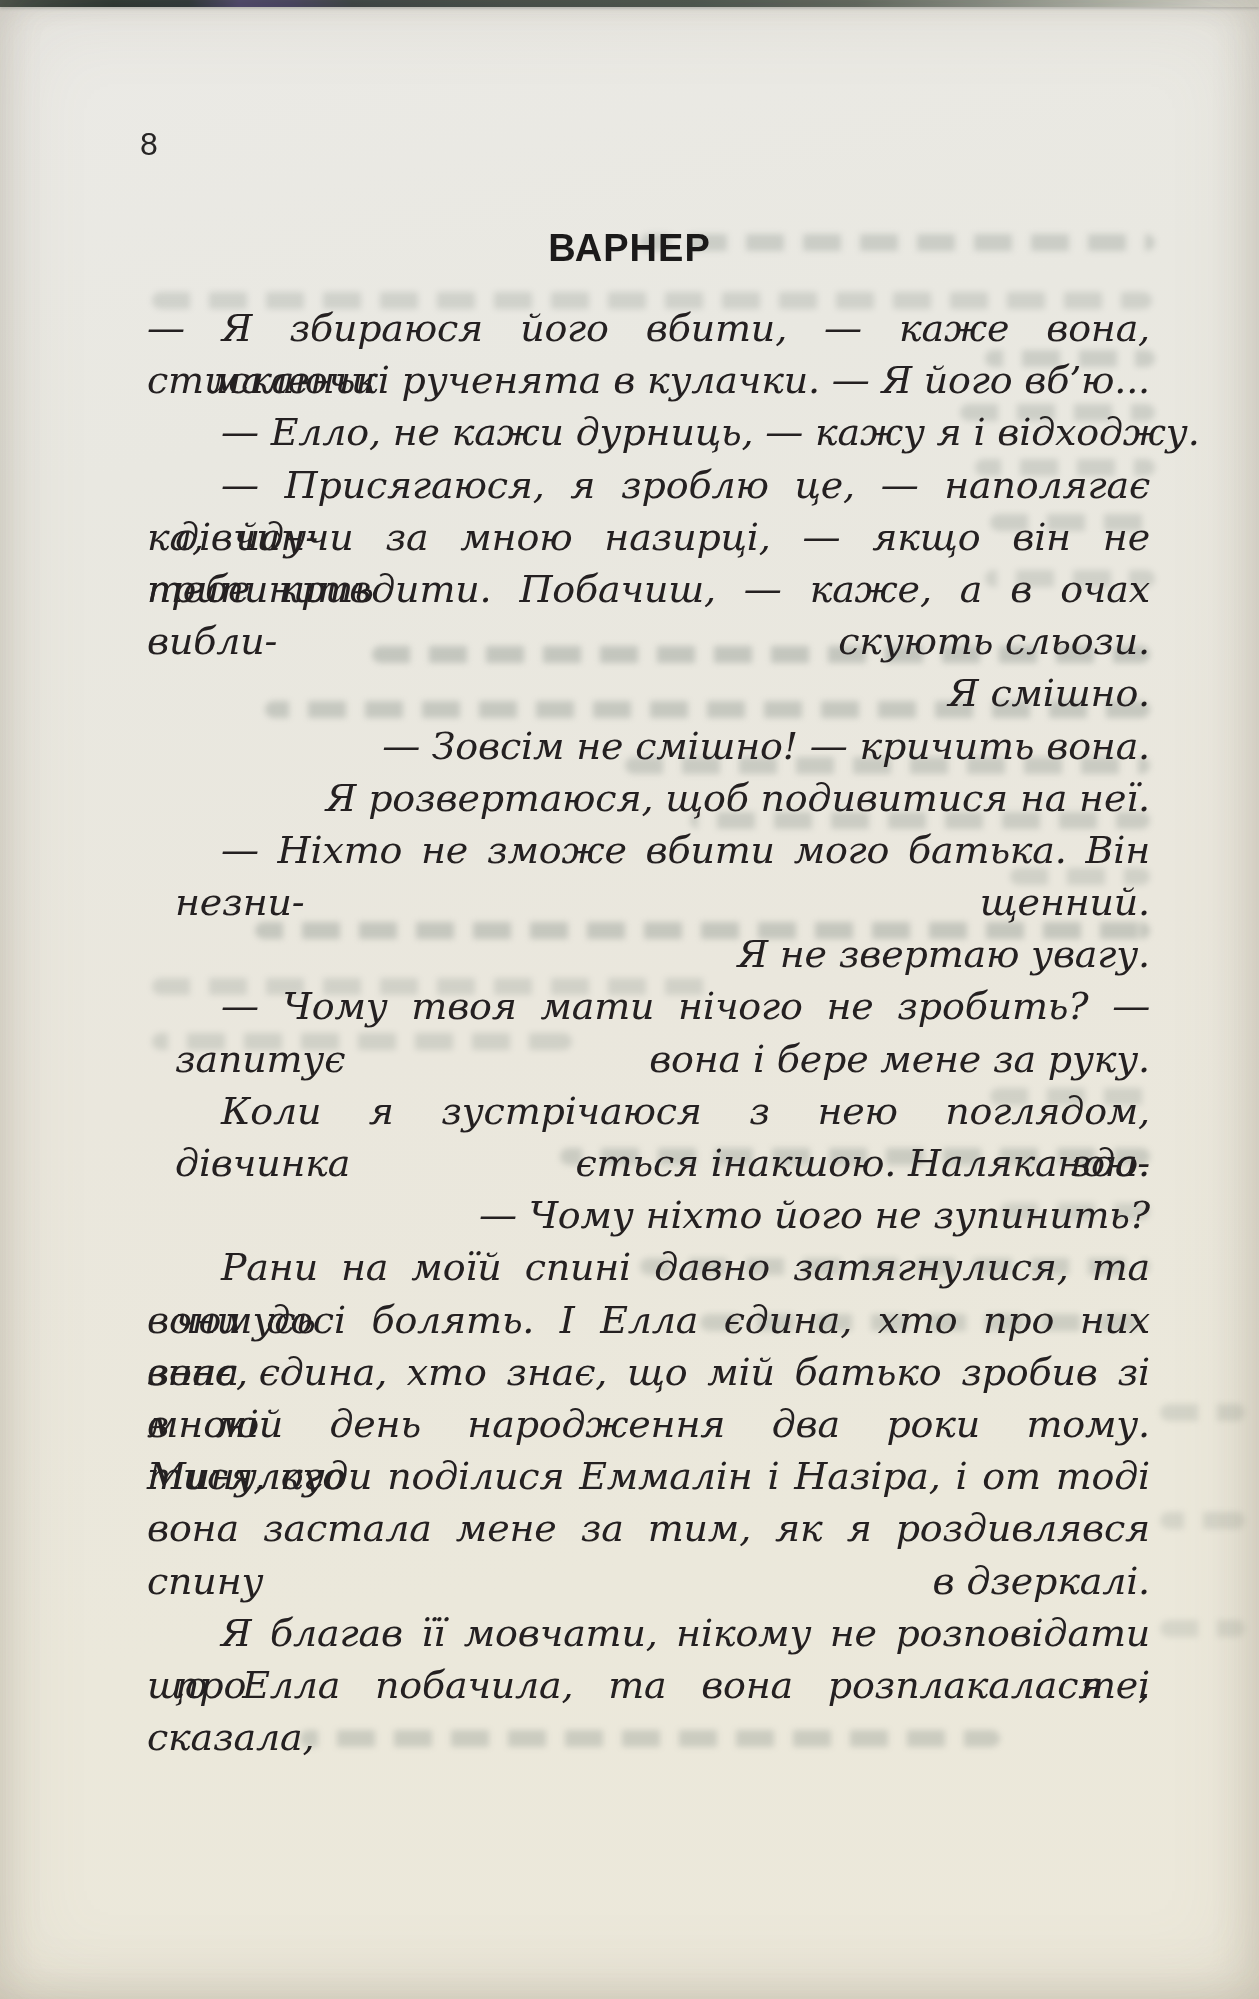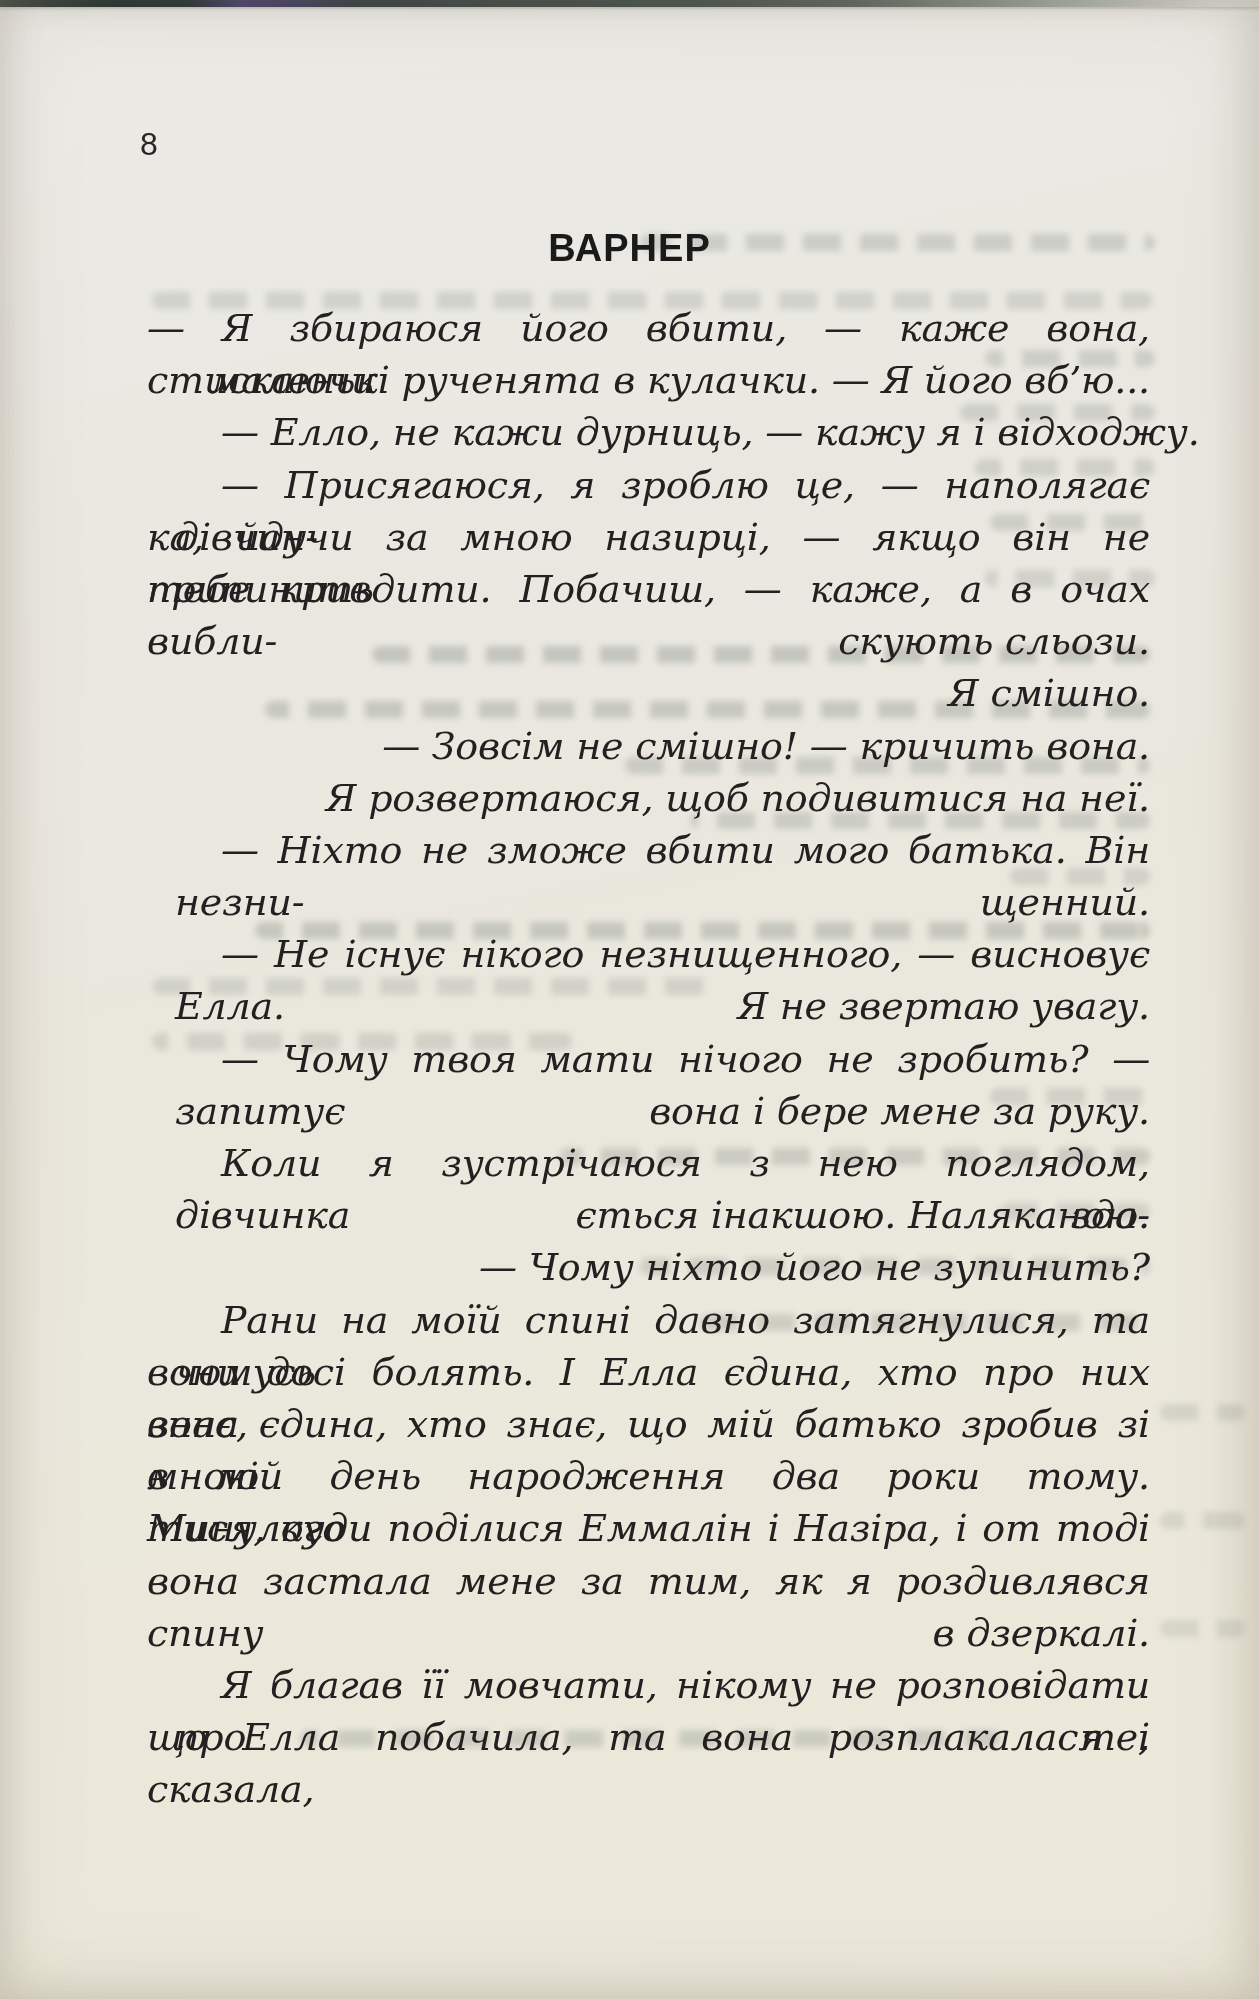--- a/index.html
+++ b/index.html
@@ -141,21 +141,20 @@
       <div class="line ind">— Елло, не кажи дурниць, — кажу я і відходжу.</div>
       <div class="line ind just">— Присягаюся, я зроблю це, — наполягає дівчин-</div>
       <div class="line just">ка, йдучи за мною назирці, — якщо він не припинить</div>
       <div class="line just">тебе кривдити. Побачиш, — каже, а в очах вибли-</div>
       <div class="line">скують сльози.</div>
       <div class="line ind">Я смішно.</div>
       <div class="line ind">— Зовсім не смішно! — кричить вона.</div>
       <div class="line ind">Я розвертаюся, щоб подивитися на неї.</div>
       <div class="line ind just">— Ніхто не зможе вбити мого батька. Він незни-</div>
       <div class="line">щенний.</div>
-      <div class="line ind just">— Не існує нікого незнищенного, — висновує Елла.</div>
       <div class="line ind">Я не звертаю увагу.</div>
       <div class="line ind just">— Чому твоя мати нічого не зробить? — запитує</div>
       <div class="line">вона і бере мене за руку.</div>
       <div class="line ind just">Коли я зустрічаюся з нею поглядом, дівчинка зда-</div>
       <div class="line">ється інакшою. Наляканою.</div>
       <div class="line ind">— Чому ніхто його не зупинить?</div>
       <div class="line ind just">Рани на моїй спині давно затягнулися, та чомусь</div>
       <div class="line just">вони досі болять. І Елла єдина, хто про них знає,</div>
       <div class="line just">вона єдина, хто знає, що мій батько зробив зі мною</div>
       <div class="line just">в мій день народження два роки тому. Минулого</div>

